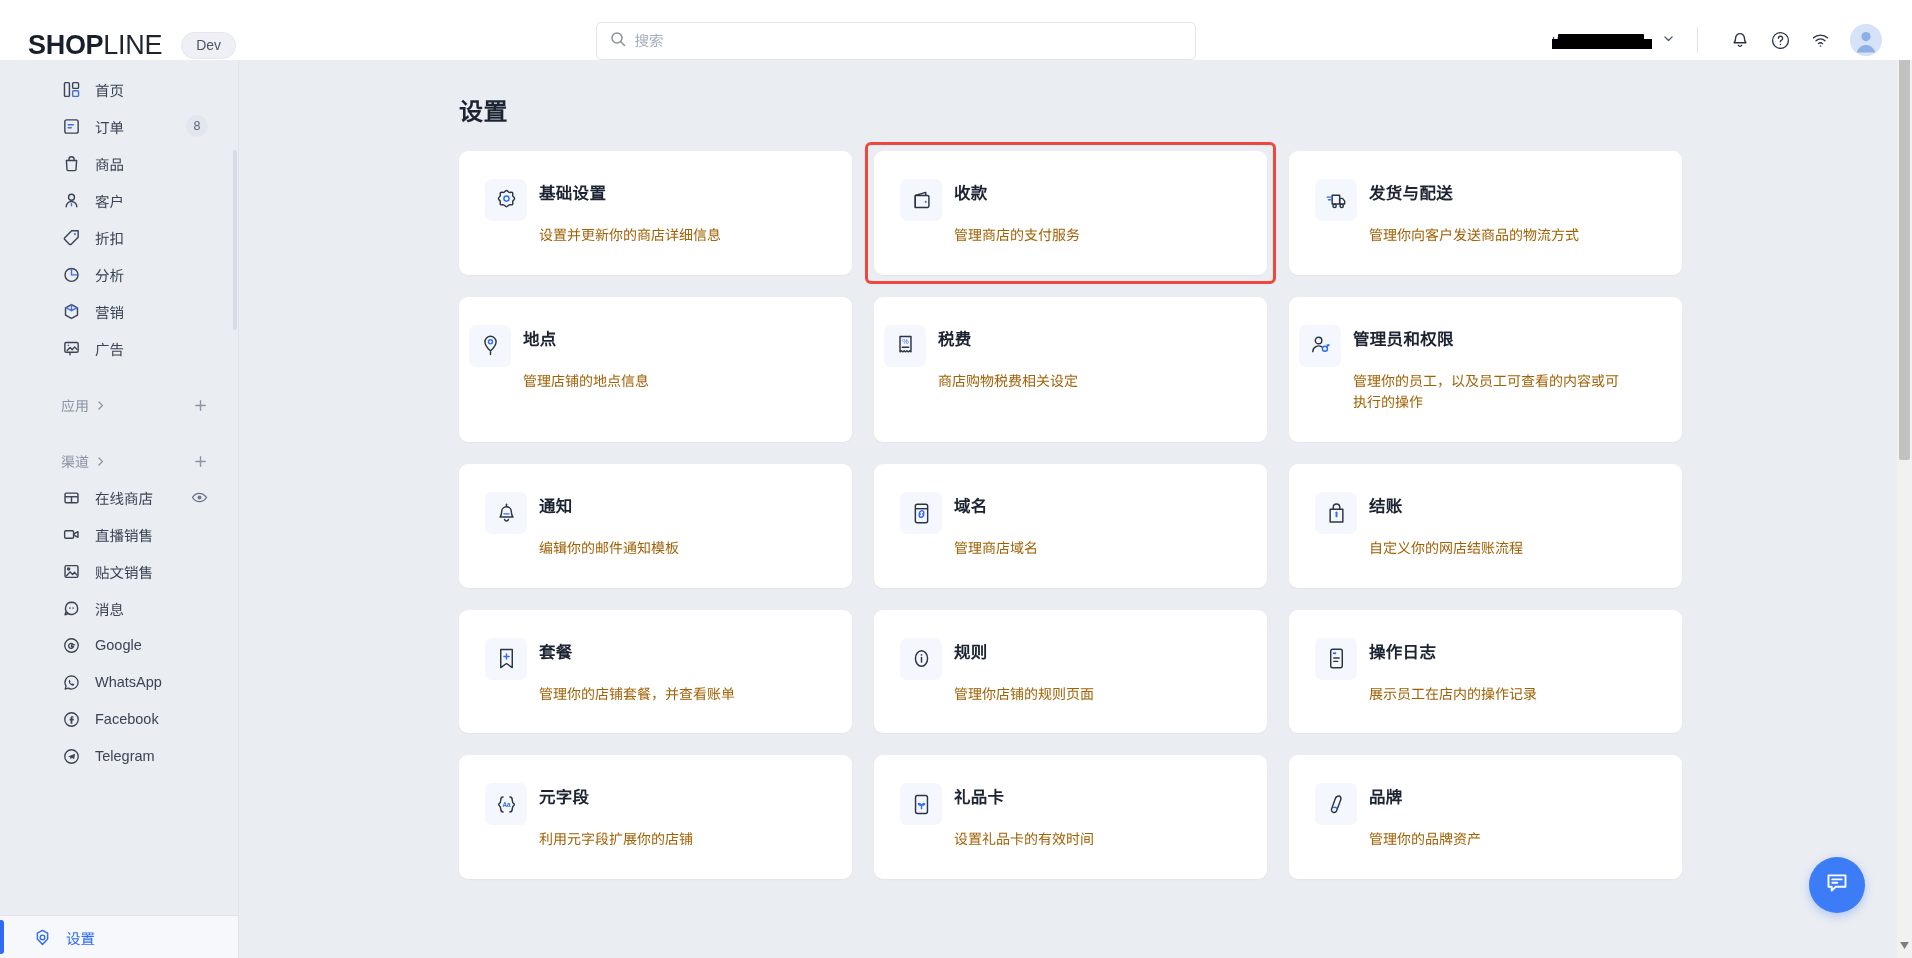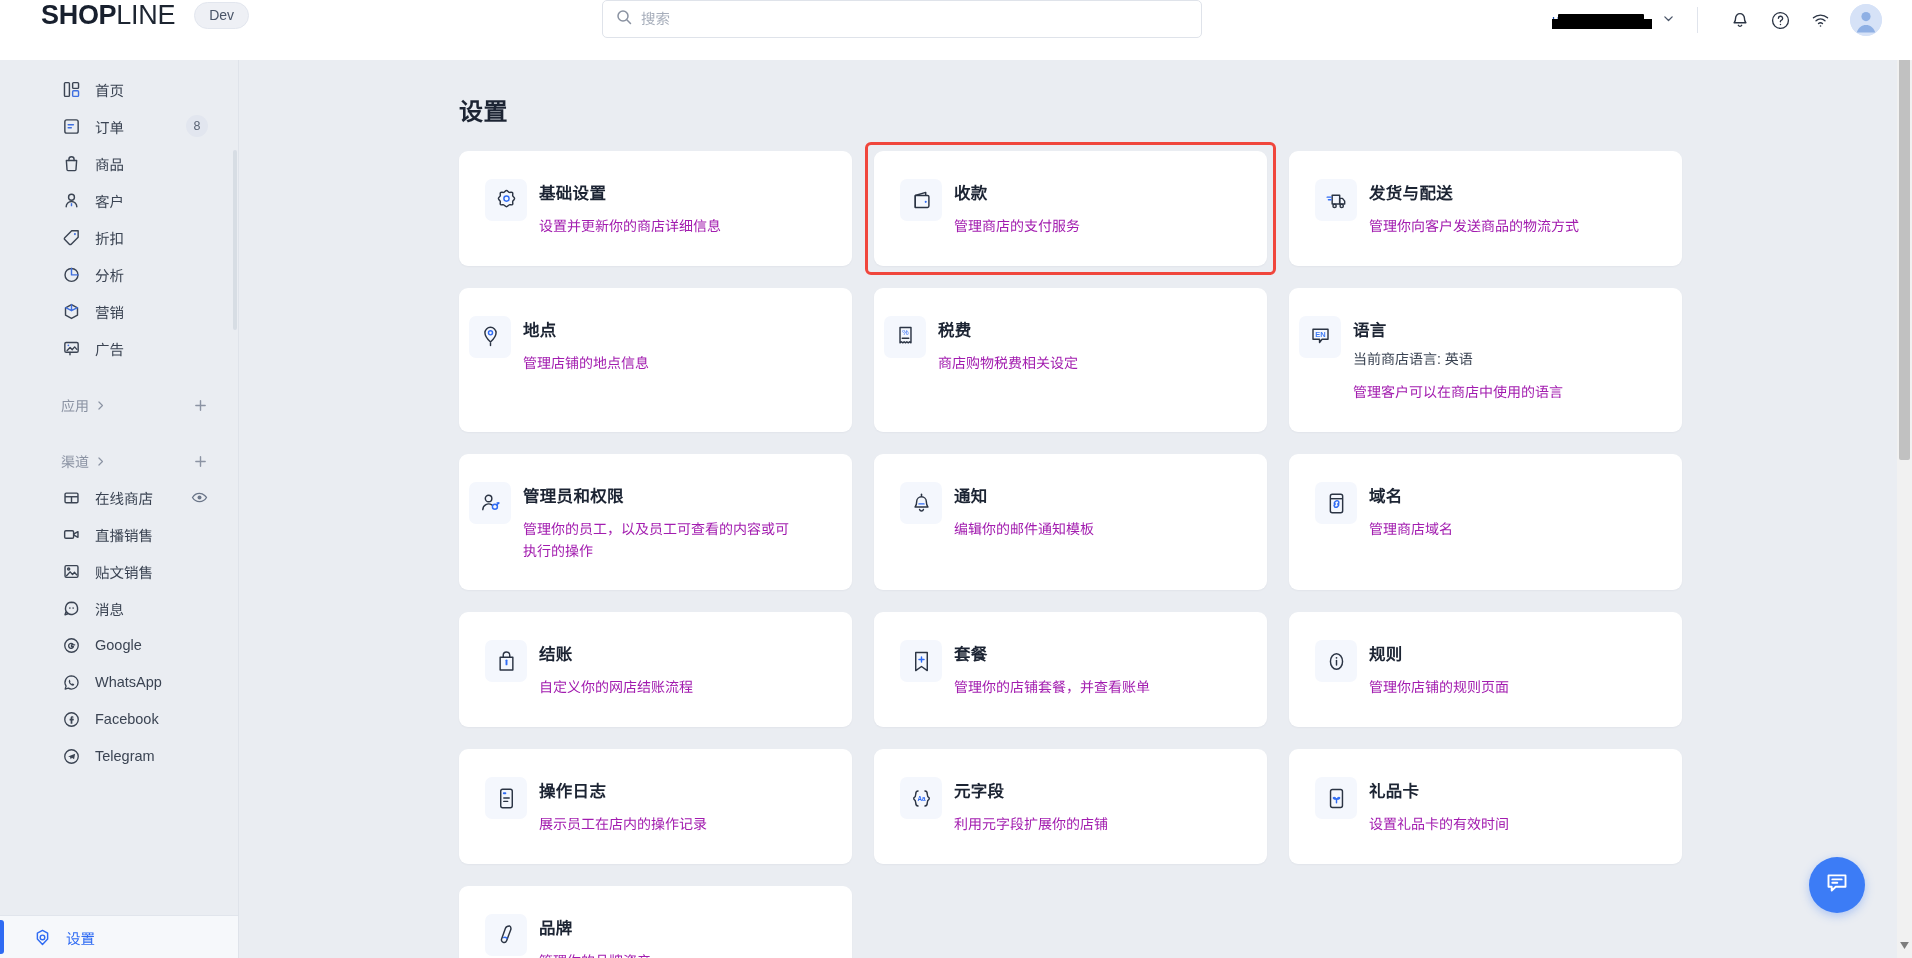--- a/index.html
+++ b/index.html
@@ -7,23 +7,22 @@
   html, body {
     width: 1912px; height: 958px;
     font-family: "Liberation Sans", "DejaVu Sans", sans-serif;
     background: #eaedf2;
     overflow: hidden;
   }
 
   
   .topbar {
     position: absolute; top: 0; left: 0; width: 1912px; height: 60px;
-    background: #ffffff; display: flex; align-items: flex-start;
+    background: #ffffff; display: flex; align-items: flex-end;
     z-index: 40;
-    padding-left: 13px;
   }
   .logo-wrap { width: 239px; display: flex; align-items: center; padding-left: 28px; }
   .logo { display: flex; align-items: center; height: 30px; }
   .logo-text { font-size: 27px; letter-spacing: -0.3px; color: #18202e; font-weight: 700; line-height: 1; }
   .logo-text .light { font-weight: 400; color: #1d2531; }
   .dev-badge {
     margin-left: 19px; background: #eef0f5; color: #4a5568;
     border-radius: 14px; font-size: 14px; padding: 4px 14px 5px;
     border: 1px solid #e2e6ee;
   }
@@ -123,21 +122,21 @@
     box-shadow: 0 1px 2px rgba(28,38,60,0.04);
   }
   .card.tall { min-height: 119px; padding-left: 10px; }
   .card-icon {
     width: 42px; height: 42px; flex: none; border-radius: 7px;
     background: #f4f7fd; display: flex; align-items: center; justify-content: center;
   }
   .card-body { padding-top: 1px; }
   .card-title { font-size: 16.5px; font-weight: 700; color: #1c2433; letter-spacing: 0.3px; }
   .card-sub {
-    font-size: 14px; color: #a21caf; margin-top: 12px; line-height: 1.55;
+    font-size: 14px; color: #a16207; margin-top: 21px; line-height: 1.55;
     max-width: 268px;
   }
   .card-sub.dark { color: #3b4453; margin-top: 8px; }
   .card.highlighted::after {
     content: ""; position: absolute; left: -9px; top: -9px; right: -9px; bottom: -9px;
     border: 3px solid #f0463c; border-radius: 6px; pointer-events: none;
   }
 
   
   .chat-fab {
@@ -531,33 +530,20 @@
           <text x="13" y="11.8" font-size="7.5" fill="#2f6bf3" stroke="none" text-anchor="middle" font-family="Liberation Sans, sans-serif">%</text>
           <line x1="9.6" y1="14.8" x2="16.4" y2="14.8" stroke-linecap="round"></line>
         </svg>
       </div>
       <div class="card-body">
         <div class="card-title">税费</div>
         <div class="card-sub">商店购物税费相关设定</div>
       </div>
     </div>
 
-    <div class="card tall">
-      <div class="card-icon">
-        <svg width="25" height="25" viewBox="0 0 26 26" fill="none" stroke="#2b3444" stroke-width="1.5">
-          <path d="M5.2 5.4h15.6v10.4h-6.2l-2.6 3.4v-3.4H5.2z" stroke-linejoin="round"></path>
-          <text x="13" y="13.2" font-size="7.8" fill="#3f7bf5" stroke="none" text-anchor="middle" font-weight="700" font-family="Liberation Sans, sans-serif">EN</text>
-        </svg>
-      </div>
-      <div class="card-body">
-        <div class="card-title">语言</div>
-        <div class="card-sub dark">当前商店语言: 英语</div>
-        <div class="card-sub">管理客户可以在商店中使用的语言</div>
-      </div>
-    </div>
 
 
     <div class="card tall">
       <div class="card-icon">
         <svg width="25" height="25" viewBox="0 0 26 26" fill="none" stroke="#2b3444" stroke-width="1.5">
           <circle cx="11" cy="7.8" r="3.4"></circle>
           <path d="M5 19.4a6 6 0 0 1 9.4-4.9" stroke-linecap="round"></path>
           <circle cx="17.6" cy="16.4" r="2.6" stroke="#2f6bf3"></circle>
           <line x1="19.5" y1="14.5" x2="21.6" y2="12.4" stroke="#2f6bf3" stroke-linecap="round"></line>
           <line x1="21.6" y1="12.4" x2="19.9" y2="12.4" stroke="#2f6bf3" stroke-linecap="round"></line>

